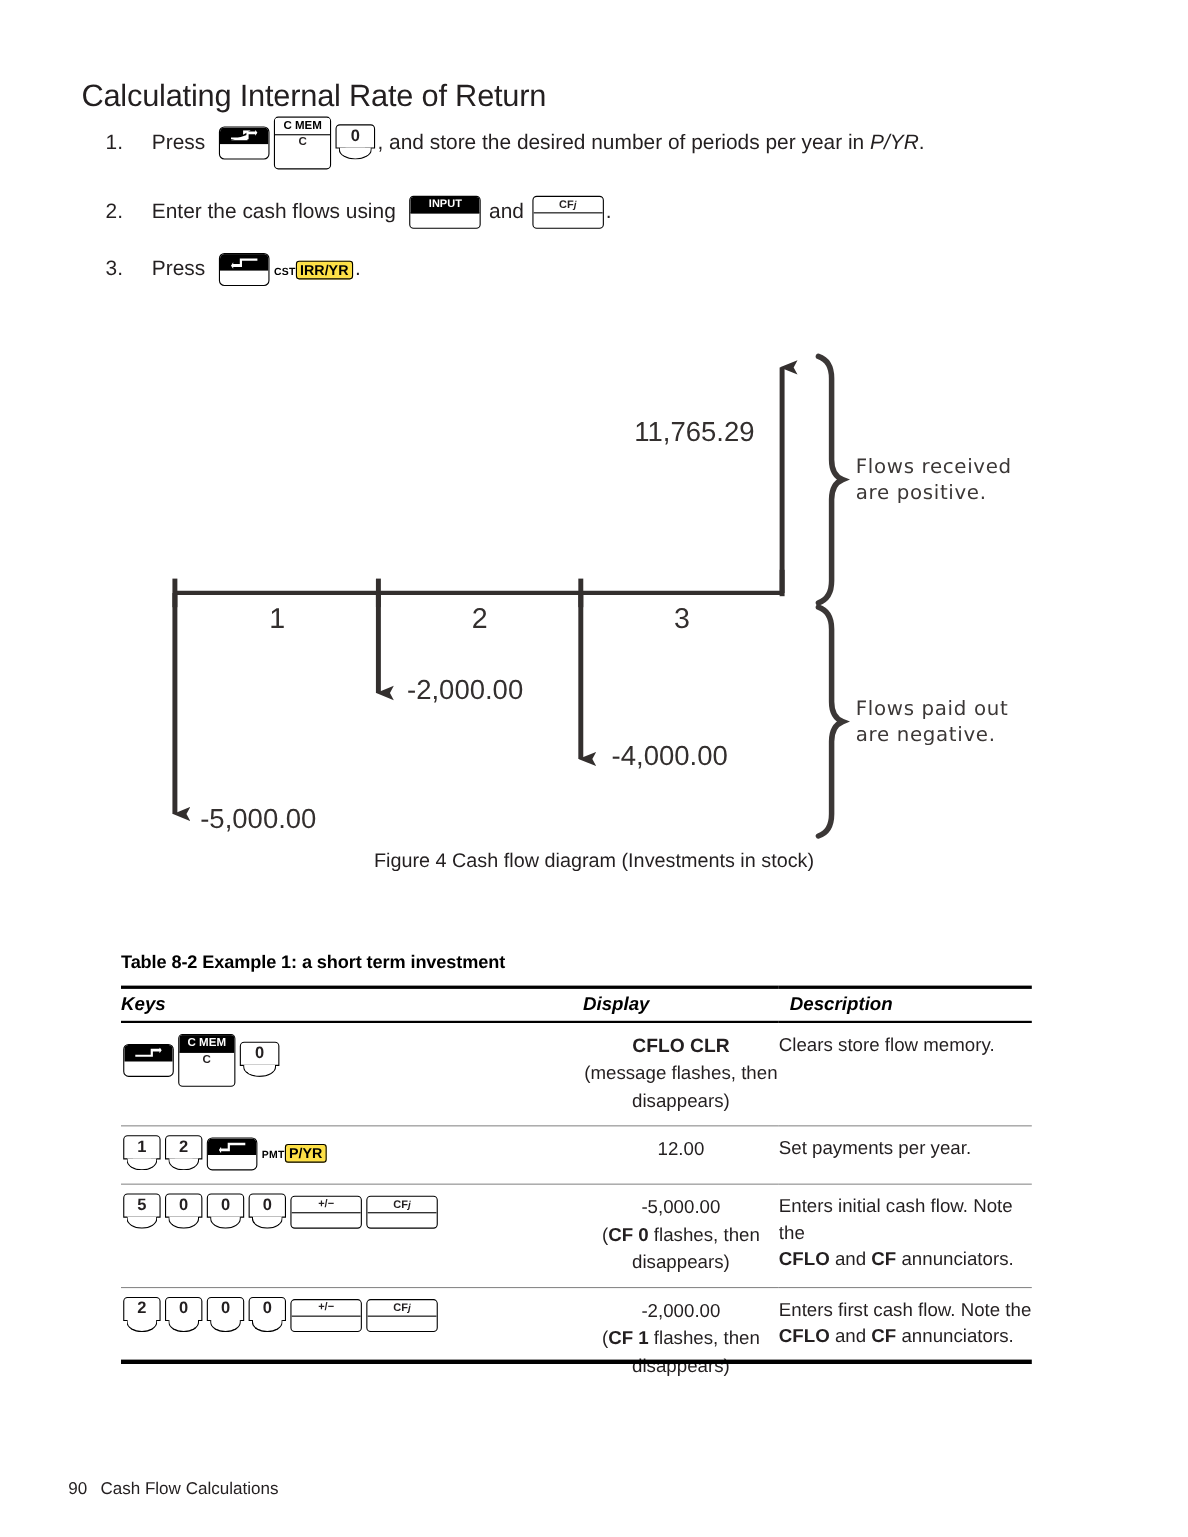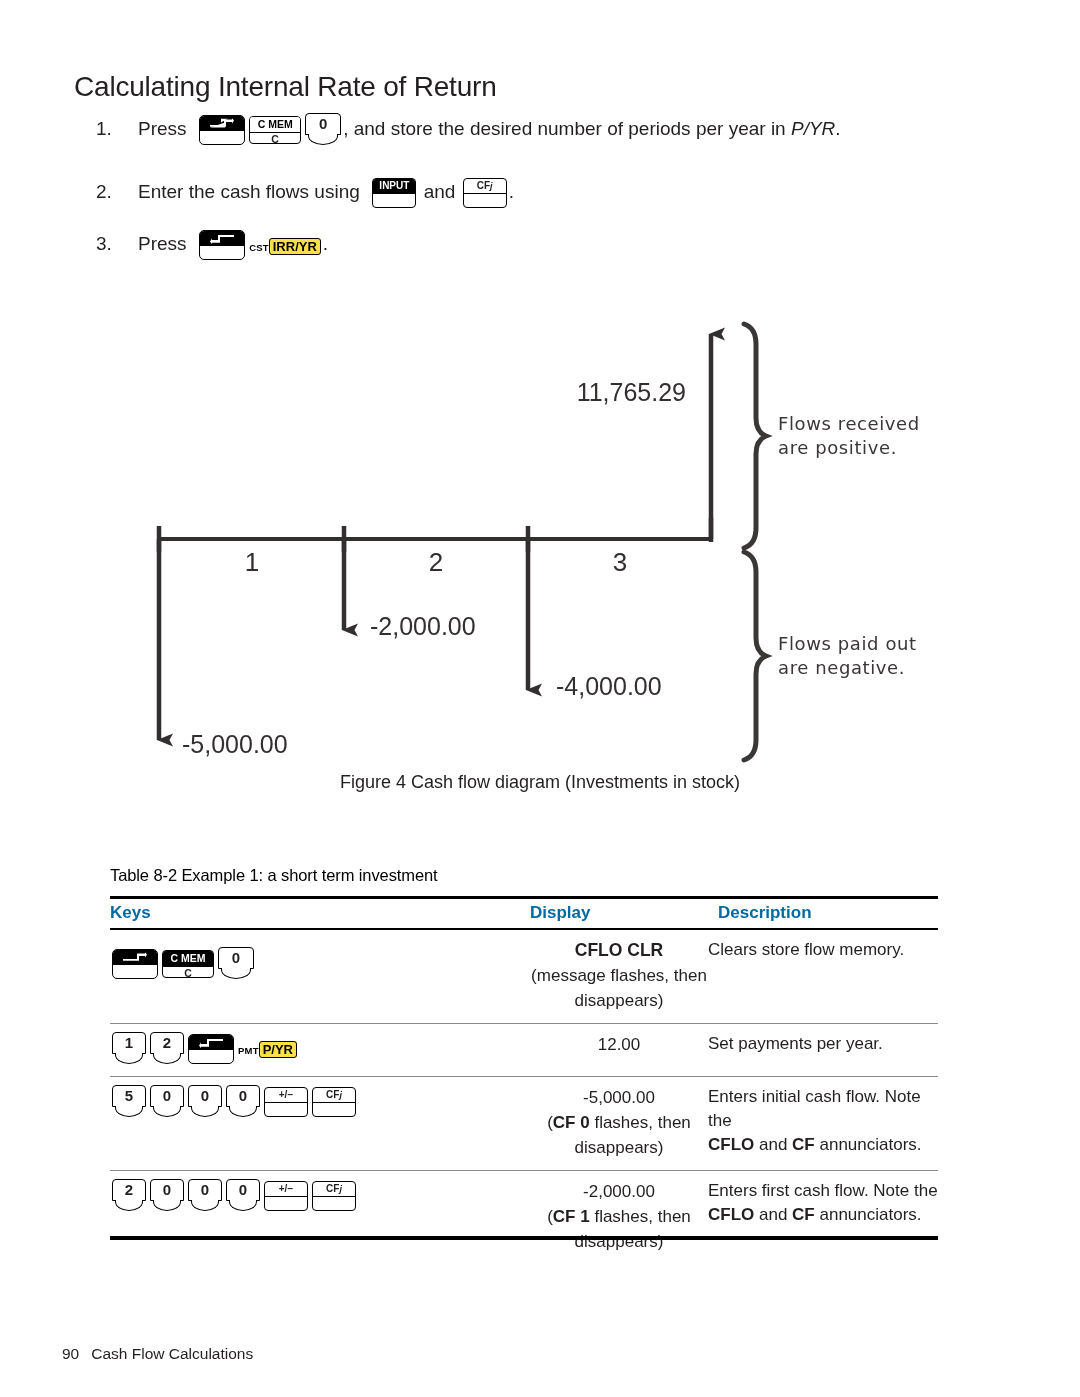--- a/index.html
+++ b/index.html
@@ -80,23 +80,23 @@
     height: 15px;
     background: #000;
   }
   .key-shift .band svg { position:absolute; left:50%; top:50%; transform:translate(-50%,-50%); }
 
   
   .key-2row {
     border: 1.6px solid #000;
     border-radius: 4px;
     overflow: hidden;
-    margin: 12px 2px;
+    margin: 2px 2px;
     width: 52px;
-    height: 28px;
+    height: 48px;
   }
   .key-2row .toprow {
     position: absolute;
     left: 0; right: 0; top: 0;
     height: 15px;
     line-height: 15px;
     text-align: center;
     font-size: 10.5px;
     font-weight: bold;
     border-bottom: 1.6px solid #000;
@@ -151,21 +151,21 @@
     border-bottom-right-radius: 60% 100%;
     box-sizing: border-box;
     background: #fff;
   }
 
   
   .key-zero { width: 36px; height: 34px; }
 
   
   .key-fn {
-    width: 44px;
+    width: 65px;
     height: 30px;
     border: 1.6px solid #000;
     border-radius: 4px;
     overflow: hidden;
     margin: 0 2px;
   }
   .key-fn .lbl {
     position: absolute;
     left: 0; right: 0; top: 0;
     height: 14px;
@@ -224,21 +224,21 @@
     font-size: 18px;
     color: #231f20;
   }
 
   
   .tbl-caption {
     position: absolute;
     left: 110px;
     top: 866px;
     font-size: 16.5px;
-    font-weight: normal;
+    font-weight: bold;
     color: #000;
     letter-spacing: -0.1px;
   }
   table.keys-table {
     position: absolute;
     left: 110px;
     top: 896px;
     width: 828px;
     border-collapse: collapse;
     table-layout: fixed;
@@ -252,21 +252,22 @@
   .col-disp  { width: 178px; }
   .col-desc  { width: 230px; }
 
   tr.hdr th {
     border-top: 3px solid #000;
     border-bottom: 2.5px solid #000;
     font-size: 17px;
     font-weight: bold;
     text-align: left;
     padding: 4px 0 5px 0;
-    color: #0369a1;
+    color: #000000;
+    font-style: italic;
   }
   tr.hdr th.c-disp { text-align: left; }
   tr.hdr th.c-desc { text-align: left; padding-left: 10px; }
 
   tr.body-row > td {
     border-bottom: 1.6px solid #8a8a8a;
     padding: 8px 0 10px 0;
   }
   tr.body-row.last > td { border-bottom: none; }
 

